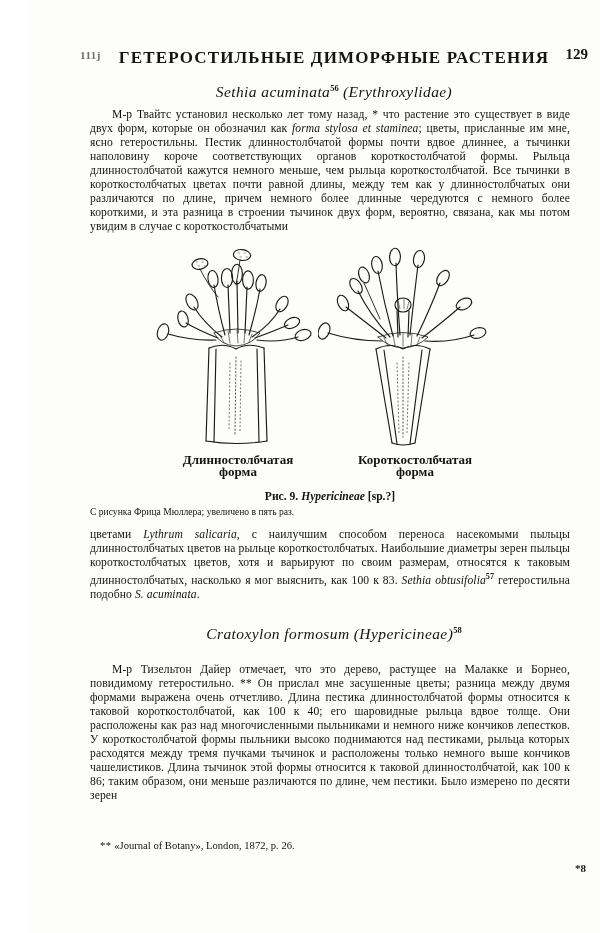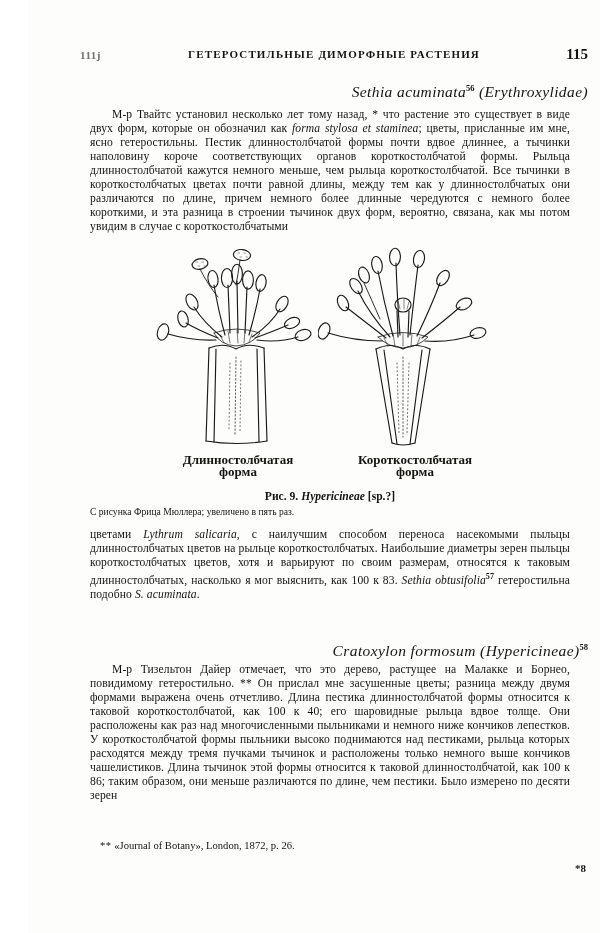--- a/index.html
+++ b/index.html
@@ -37,57 +37,57 @@
     font-weight: bold;
     letter-spacing: 0.5px;
     color: #6e6e6e;
   }
   .head-title {
     position: absolute;
     left: 0;
     right: 0;
     top: 0;
     text-align: center;
-    font-size: 11px;
+    font-size: 17px;
     font-weight: bold;
     letter-spacing: 1.15px;
     color: #15150f;
   }
   .folio-right {
     position: absolute;
     right: 0;
     top: -2px;
     font-size: 15px;
     font-weight: bold;
     color: #15150f;
   }
   
   .species-heading {
-    text-align: right;
+    text-align: center;
     font-style: italic;
     font-size: 15.5px;
     letter-spacing: 0.4px;
     color: #15150f;
   }
   .species-heading .sup {
     font-style: normal;
     font-size: 8.5px;
     vertical-align: super;
     font-weight: bold;
     letter-spacing: 0;
   }
   #heading-1 {
     position: absolute;
     top: 83px;
     left: 52px;
     right: 40px;
   }
   #heading-2 {
     position: absolute;
-    top: 642px;
+    top: 625px;
     left: 52px;
     right: 40px;
   }
   
   .body-col {
     position: absolute;
     left: 62px;
     width: 480px;
     font-size: 11.6px;
     line-height: 14px;
@@ -187,21 +187,21 @@
   }
 </style>
 </head>
 <body>
 
 <div class="page">
 
   <div class="running-head">
     <span class="folio-left">111j</span>
     <span class="head-title">ГЕТЕРОСТИЛЬНЫЕ ДИМОРФНЫЕ РАСТЕНИЯ</span>
-    <span class="folio-right">115</span>
+    <span class="folio-right">129</span>
   </div>
 
   <div class="species-heading" id="heading-1">
     <span>Sethia  acuminata</span><span class="sup">56</span>
     <span>(Erythroxylidae)</span>
   </div>
 
   <div class="body-col" id="para-1">
     <p><span>М-р Твайтс установил несколько лет тому назад, * что растение это существует в виде двух форм, которые он обозначил как </span><span class="it">forma stylosa et staminea</span><span>; цветы, присланные им мне, ясно гетеростильны. Пестик длинностолбчатой формы почти вдвое длиннее, а тычинки наполовину короче соответствующих органов короткостолбчатой формы. Рыльца длинностолбчатой кажутся немного меньше, чем рыльца короткостолбчатой. Все тычинки в короткостолбчатых цветах почти равной длины, между тем как у длинностолбчатых они различаются по длине, причем немного более длинные чередуются с немного более короткими, и эта разница в строении тычинок двух форм, вероятно, связана, как мы потом увидим в случае с короткостолбчатыми</span></p>
   </div>

